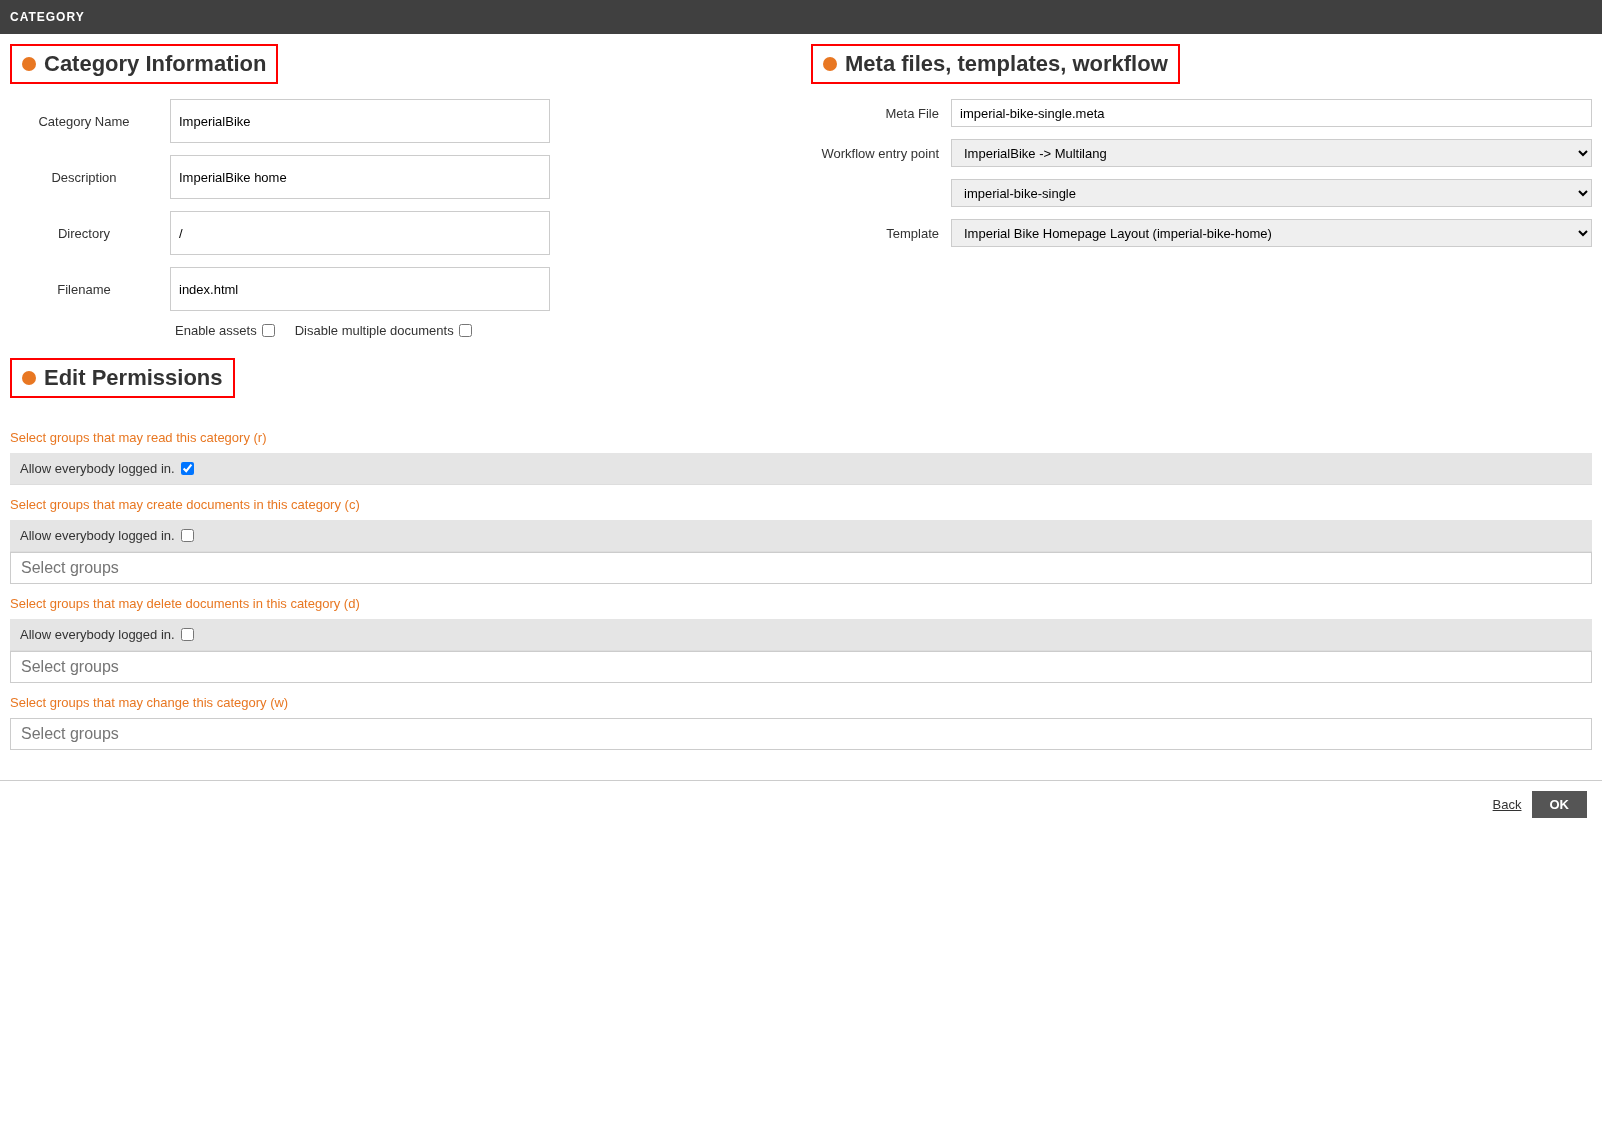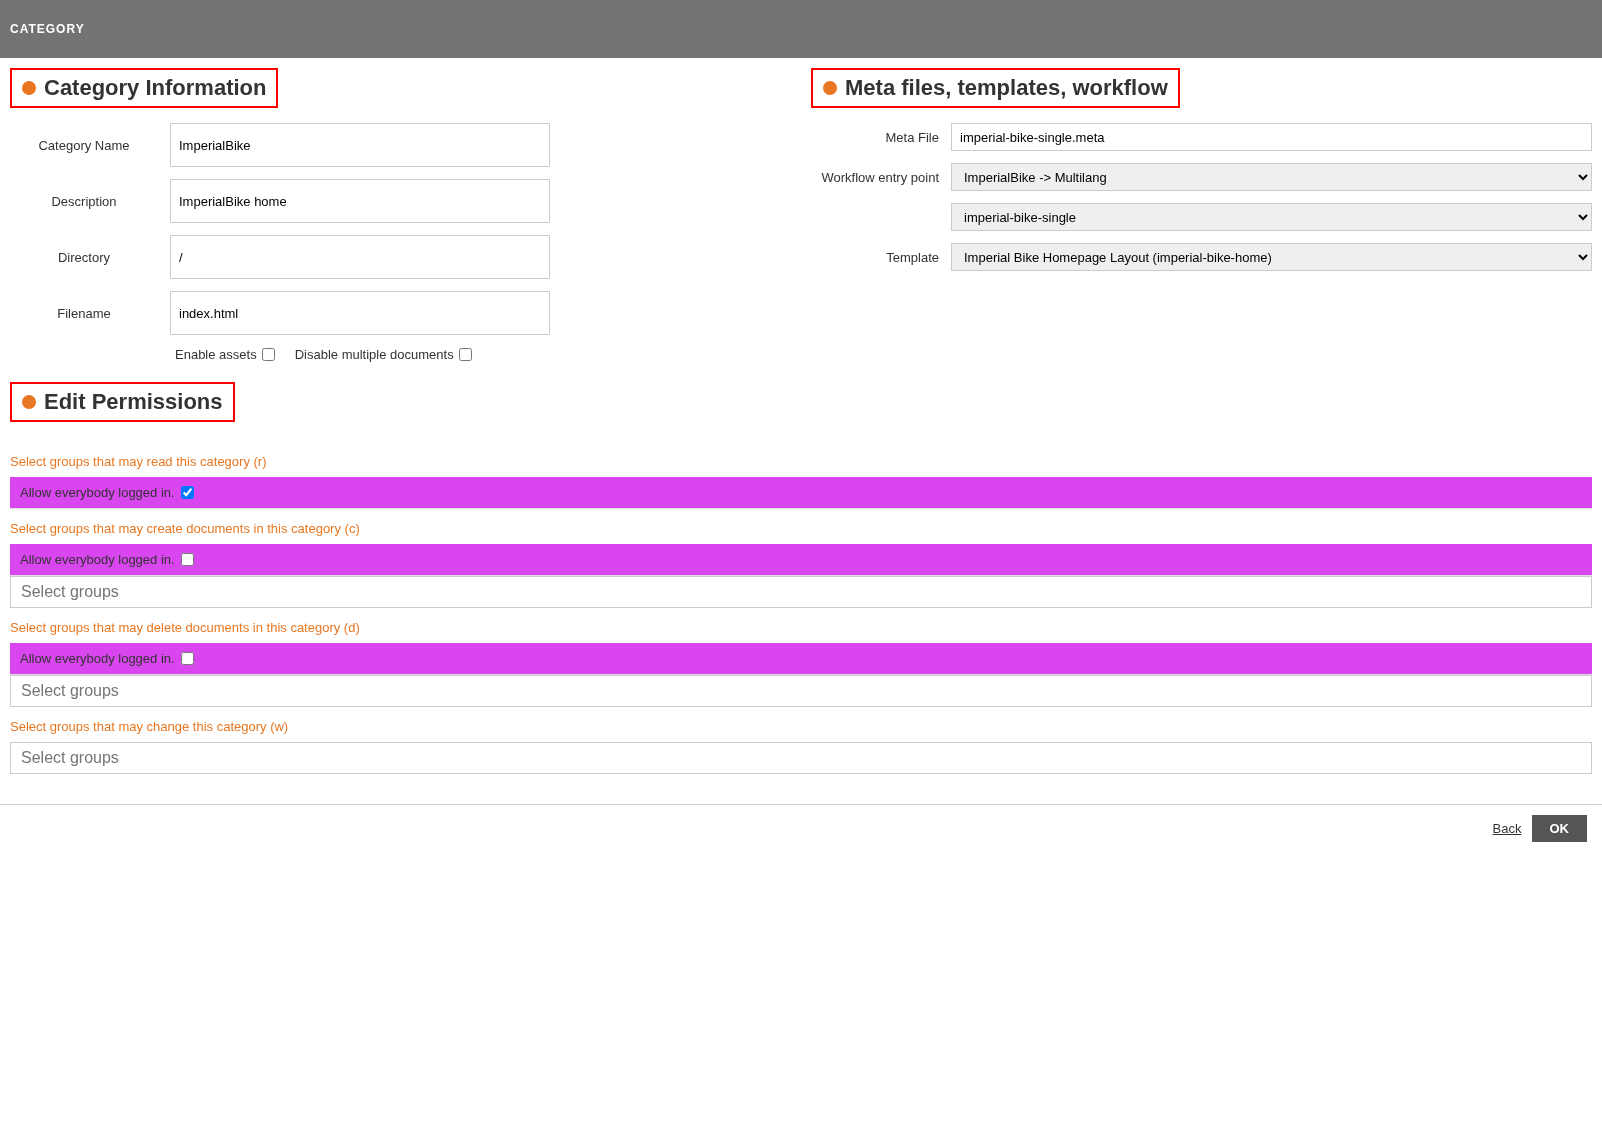--- a/index.html
+++ b/index.html
@@ -3,23 +3,23 @@
   <meta charset="utf-8">
   <style>
     * { box-sizing: border-box; margin: 0; padding: 0; }
     body {
       font-family: Arial, Helvetica, sans-serif;
       font-size: 13px;
       background: #fff;
       color: #333;
     }
     .page-header {
-      background: #737373;
+      background: #404040;
       color: #fff;
-      padding: 22px 10px;
+      padding: 10px 10px;
       font-size: 12px;
       font-weight: bold;
       letter-spacing: 1px;
       text-transform: uppercase;
     }
     .main-content {
       padding: 10px;
     }
     .two-col {
       display: flex;
@@ -124,21 +124,21 @@
     .permission-group {
       margin-bottom: 10px;
     }
     .permission-label {
       color: #e87722;
       font-size: 13px;
       margin-bottom: 6px;
       padding: 2px 0;
     }
     .permission-allow-row {
-      background: #d946ef;
+      background: #e5e5e5;
       padding: 8px 10px;
       display: flex;
       align-items: center;
       gap: 6px;
       border-bottom: 1px solid #ddd;
     }
     .permission-select-wrap {
       border: 1px solid #ccc;
       background: #fff;
     }

